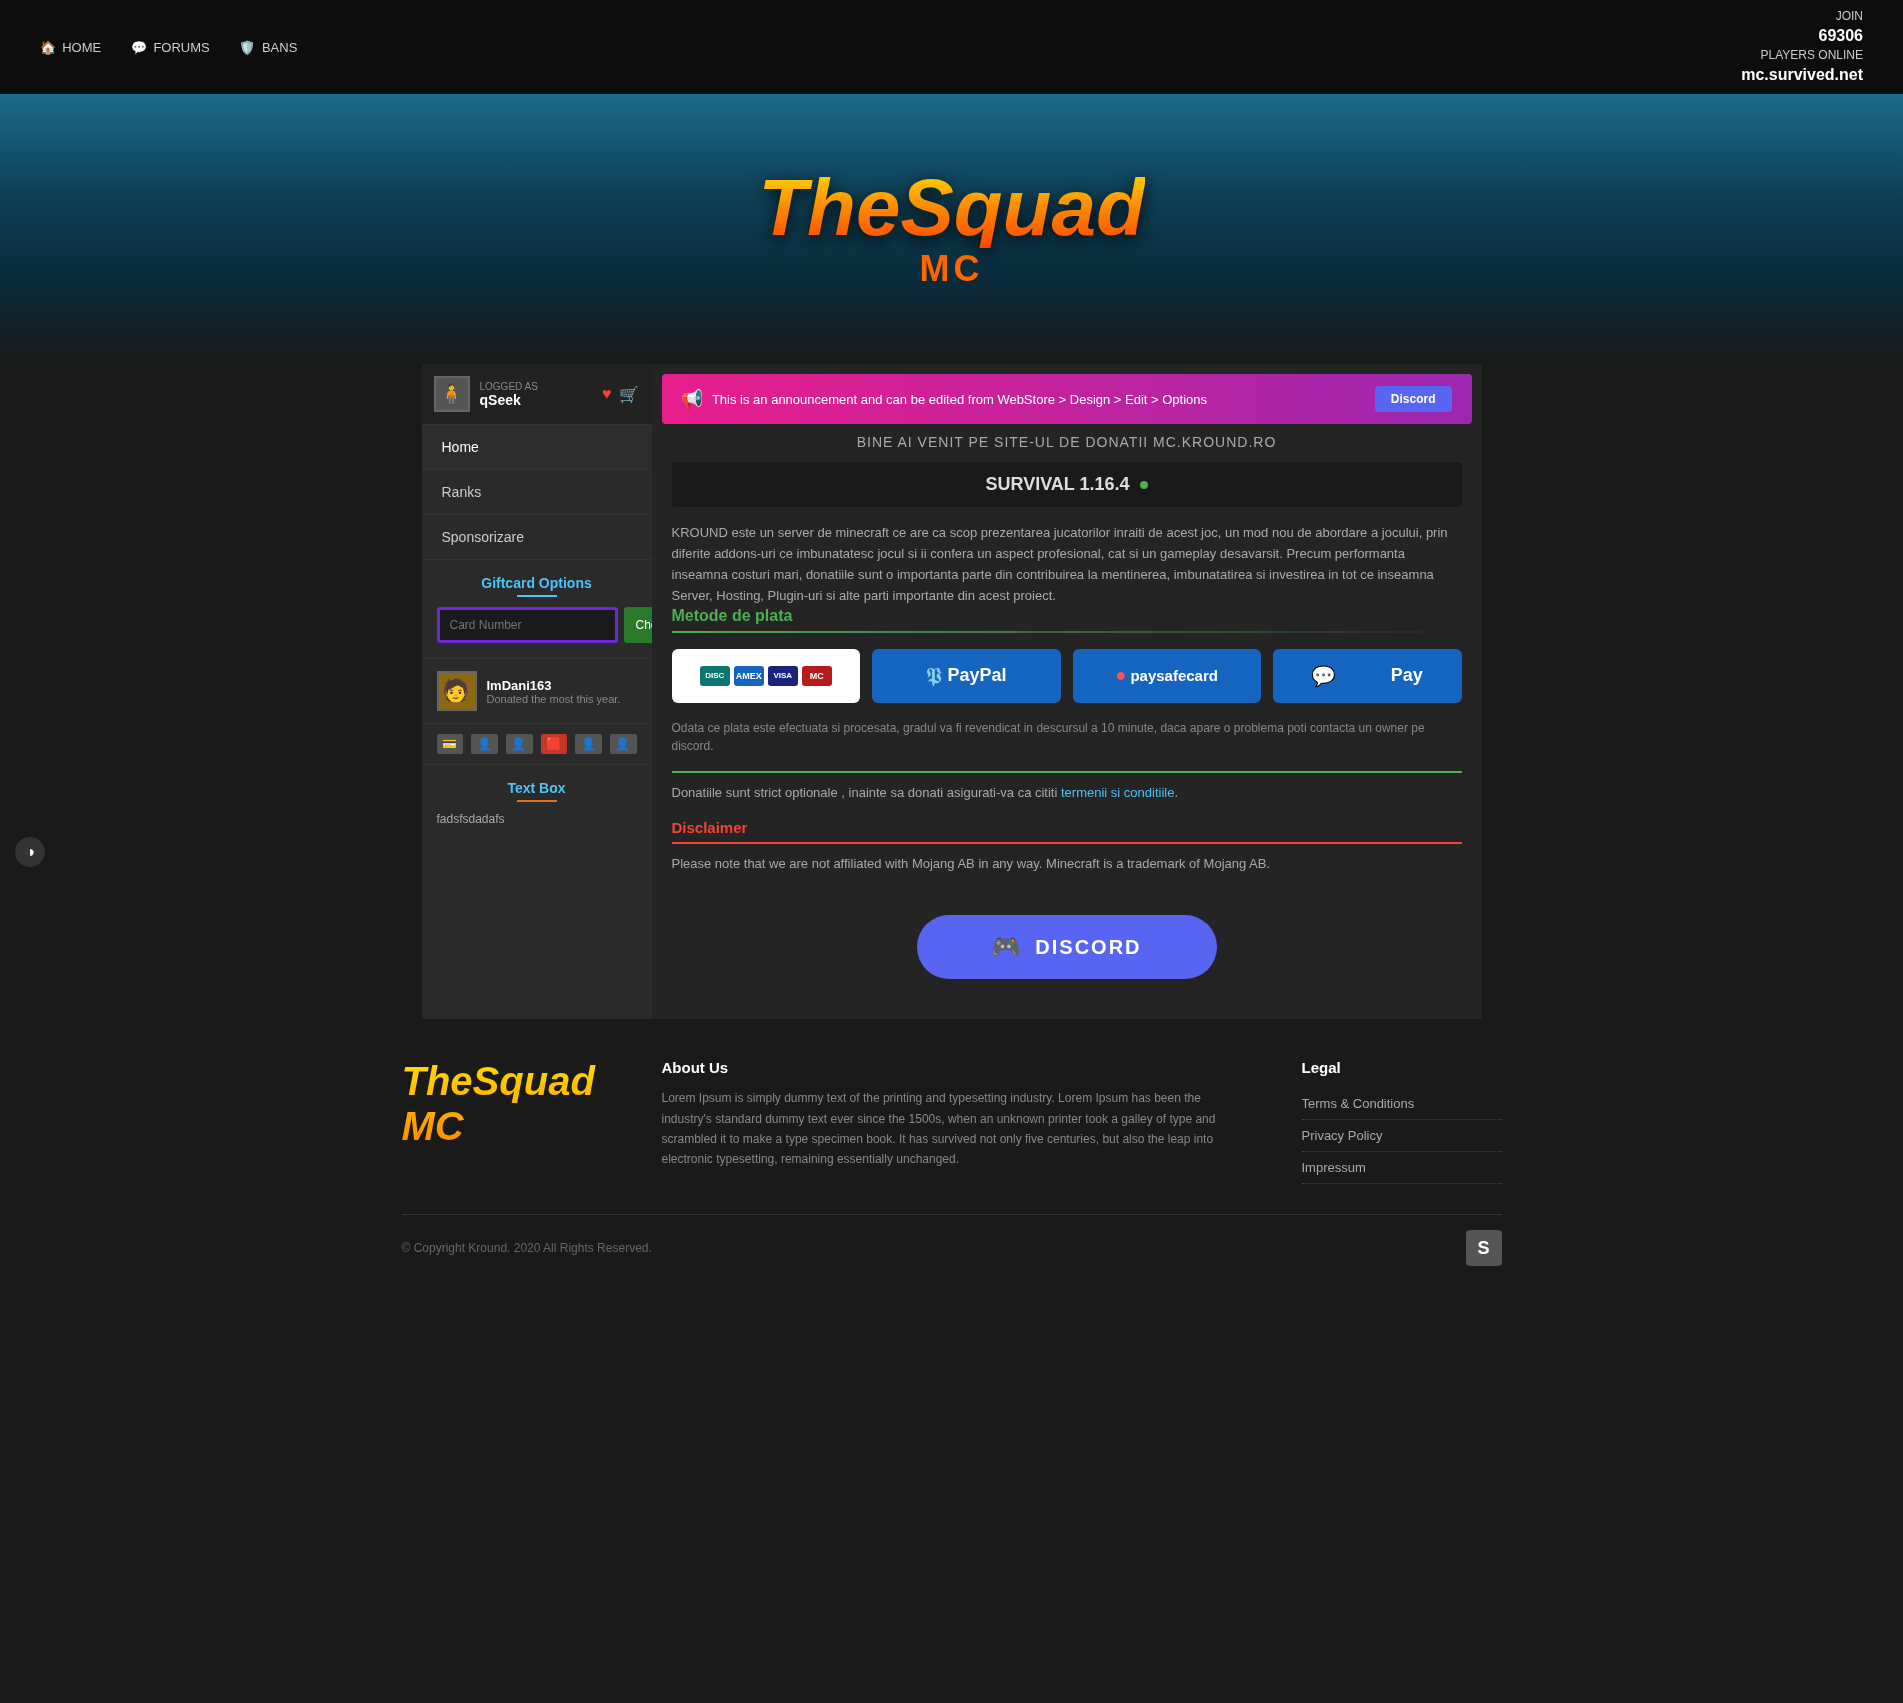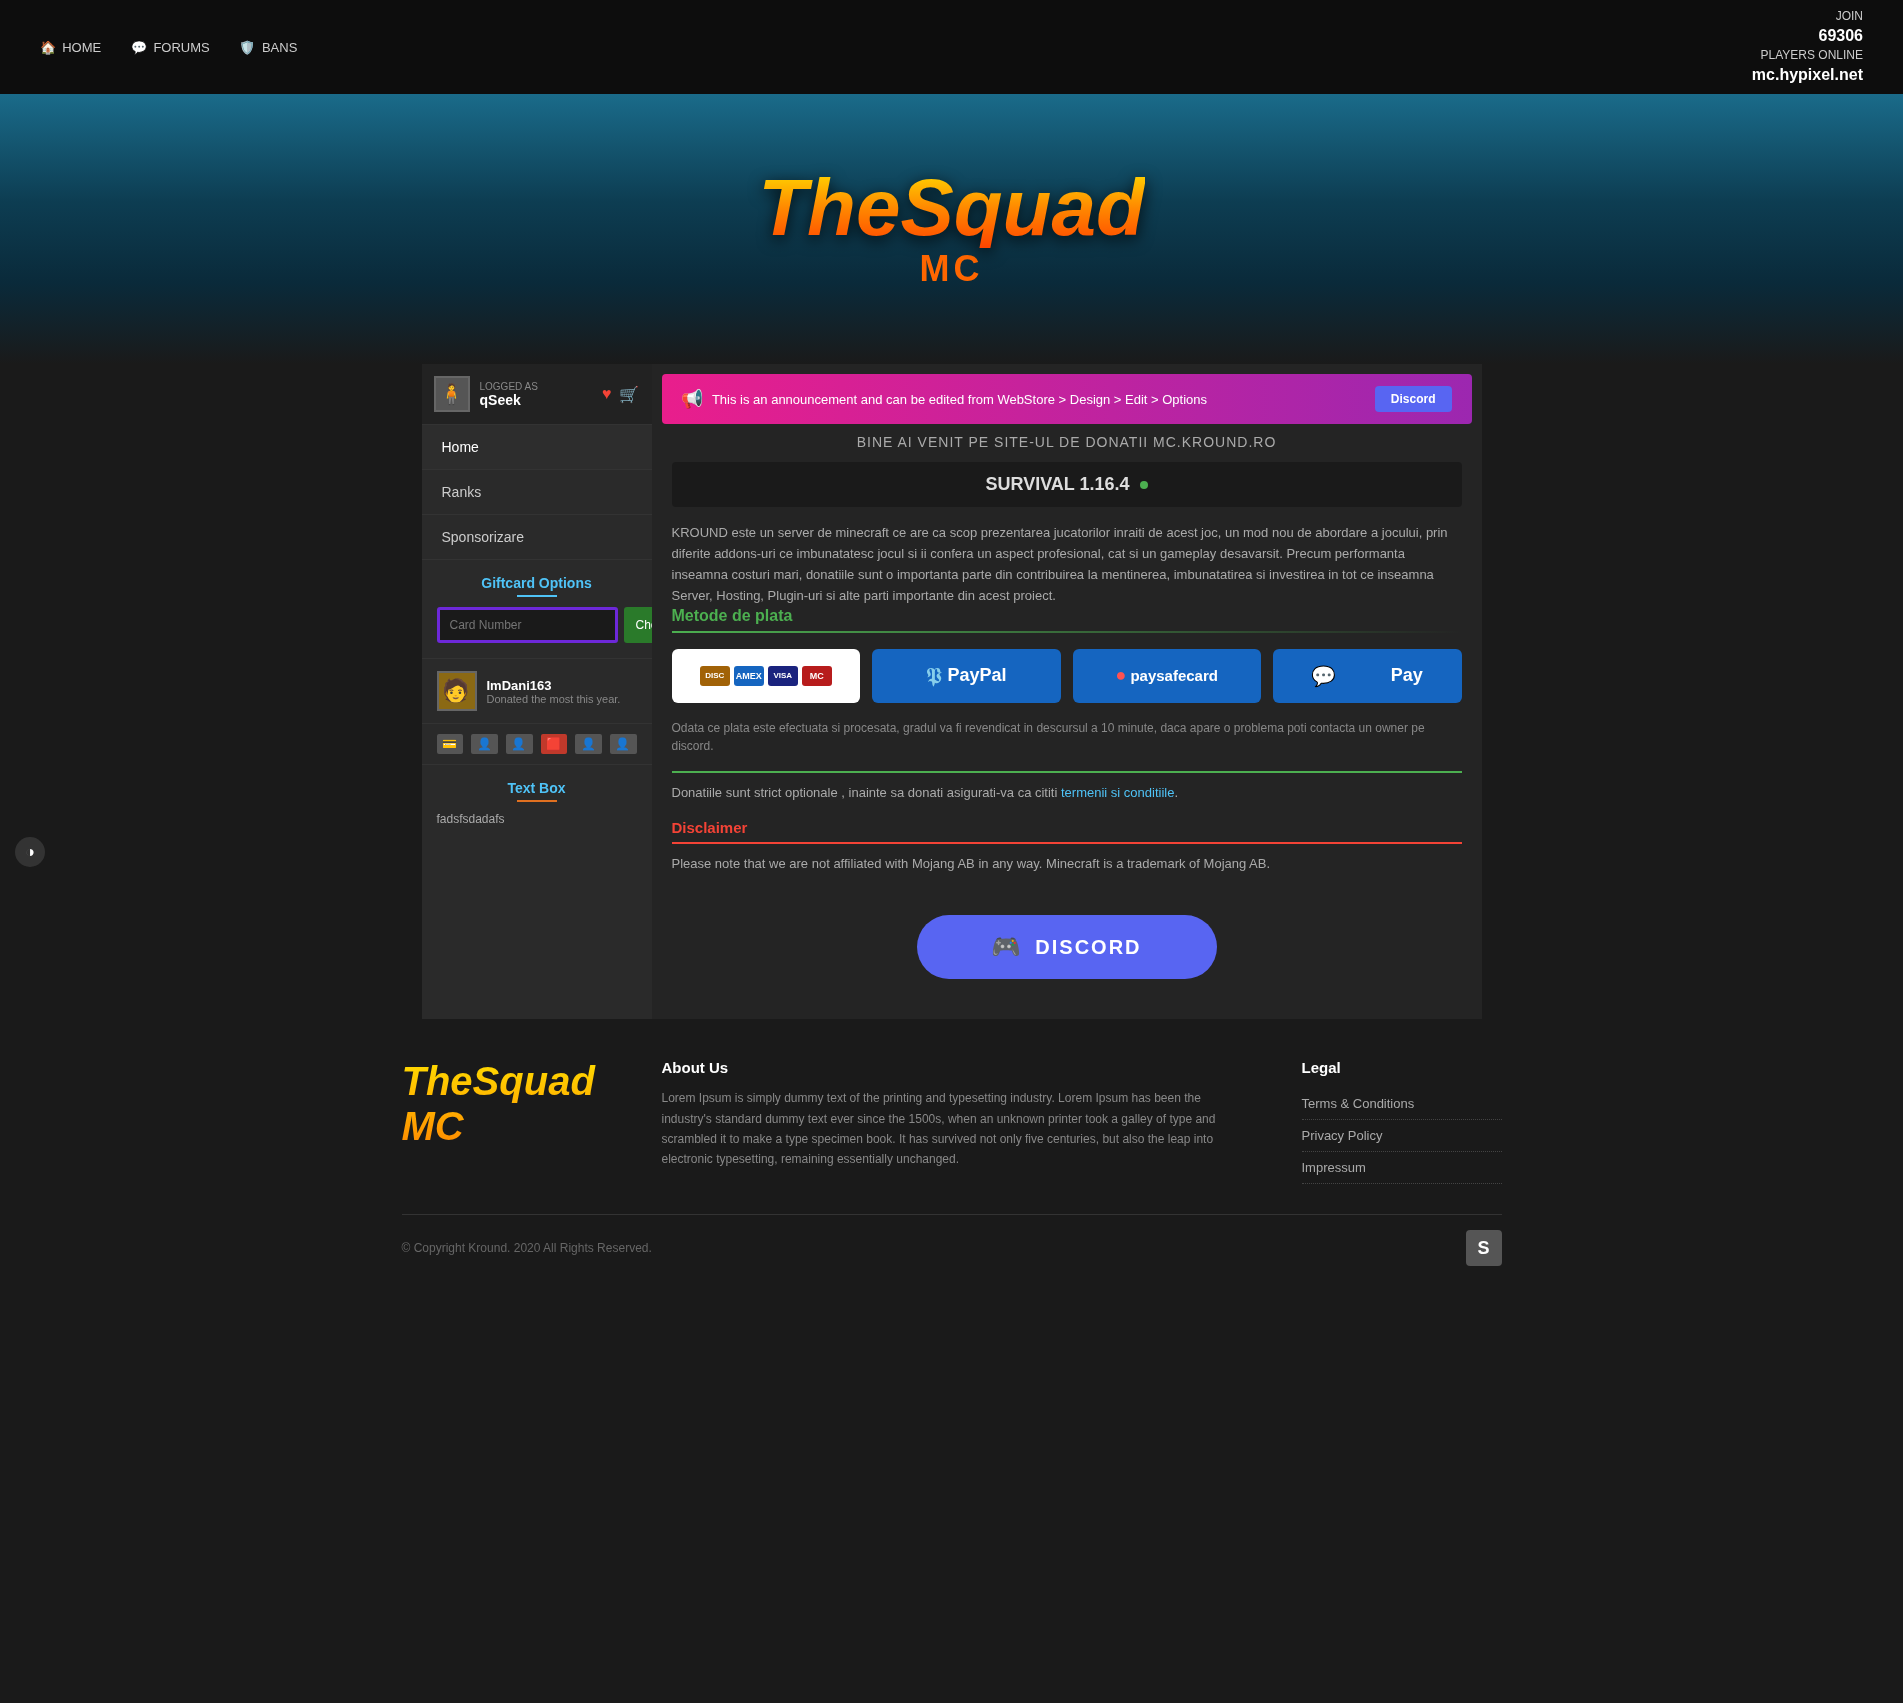--- a/index.html
+++ b/index.html
@@ -314,21 +314,21 @@
       width: 30px;
       height: 20px;
       border-radius: 3px;
       display: flex;
       align-items: center;
       justify-content: center;
       font-size: 8px;
       font-weight: bold;
       color: #fff;
     }
-    .logo-discover { background: #a16207; }
+    .logo-discover { background: #0f766e; }
     .logo-visa { background: #1a237e; }
     .logo-mastercard { background: #b71c1c; }
     .logo-blue { background: #1565c0; }
 
     .paypal-text { color: #fff; font-size: 18px; font-weight: bold; }
     .paypal-icon { color: #87ceeb; font-size: 22px; margin-right: 6px; }
 
     .paysafe-text { color: #fff; font-size: 15px; font-weight: bold; }
     .paysafe-dot { color: #ff5252; font-size: 18px; margin-right: 4px; }
 
@@ -472,21 +472,21 @@
     </a>
     <a href="#">
       <span>🛡️</span>
       <span>BANS</span>
     </a>
   </div>
   <div class="top-nav-server">
     <span>
       <span>JOIN </span><strong>69306</strong><span> PLAYERS ONLINE</span>
     </span>
-    <strong>mc.hypixel.net</strong>
+    <strong>mc.survived.net</strong>
   </div>
 </nav>
 
 <div class="hero">
   <div class="hero-logo-container">
     <div class="hero-logo">
       <span>TheSquad</span>
     </div>
     <div class="hero-logo-sub">
       <span>MC</span>

